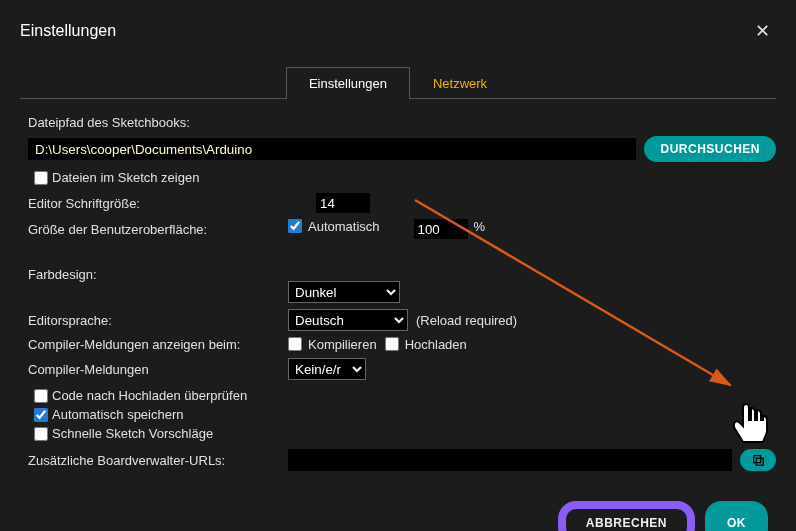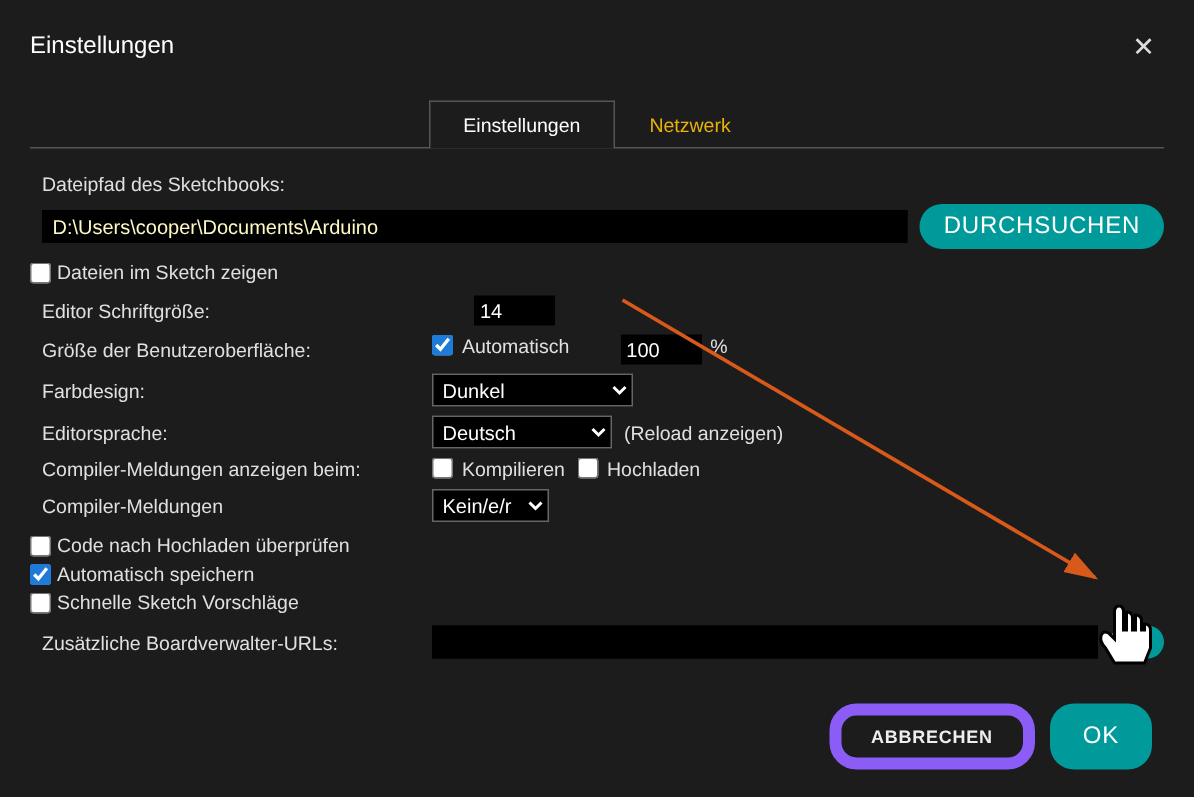--- a/index.html
+++ b/index.html
@@ -19,24 +19,24 @@
   .close-x { font-size: 18px; cursor: pointer; color: #ddd; padding: 4px 6px; }
   .tabs { display: flex; justify-content: center; border-bottom: 1px solid #555; margin-bottom: 16px; }
   .tab { padding: 8px 22px; cursor: pointer; color: #eab308; border: 1px solid transparent; border-bottom: none; position: relative; top: 1px; }
   .tab.active { border-color: #555; background: #1c1c1c; color: #fff; }
   .row { display: flex; align-items: center; margin: 6px 0 6px 8px; gap: 8px; flex-wrap: wrap; }
   .label-col { width: 252px; flex-shrink: 0; }
   .full-input { background: #000; border: 1px solid #000; color: #fef9c3; padding: 4px 6px; height: 22px; }
   .w-full { flex: 1; }
   .num-input { width: 54px; background: #000; border: none; color: #fff; padding: 2px 4px; height: 20px; margin-left: 28px; }
   select { background: #000; color: #fff; border: 1px solid #666; height: 22px; padding: 1px 2px; }
-  .teal-btn { background: #009a9a; border: none; border-radius: 16px; padding: 6px 16px; color: #fff; font-weight: 400; font-size: 16px; cursor: pointer; letter-spacing: 0.5px; }
+  .teal-btn { background: #009a9a; border: none; border-radius: 16px; padding: 6px 16px; color: #fff; font-weight: 700; font-size: 12px; cursor: pointer; letter-spacing: 0.5px; }
   .outline-btn { background: transparent; border: 8px solid #8b5cf6; border-radius: 18px; padding: 7px 20px; color: #eee; font-weight: 700; font-size: 12px; cursor: pointer; letter-spacing: 0.5px; }
   .cb-row { display: flex; align-items: center; gap: 4px; margin-left: 8px; padding: 2px 0; }
-  .cb-row.indent { margin-left: 0; }
+  .cb-row.indent { margin-left: 14px; }
   input[type=checkbox] { width: 14px; height: 14px; accent-color: #1e7bd8; cursor: pointer; }
   .footer { display: flex; justify-content: flex-end; gap: 10px; margin-top: 30px; padding-right: 8px; }
   .icon-btn { background: #009a9a; border: none; border-radius: 12px; width: 36px; height: 22px; cursor: pointer; display: inline-flex; align-items: center; justify-content: center; }
   .icon-btn svg { width: 14px; height: 14px; }
   .arrow { position: absolute; pointer-events: none; }
   .cursor-hand { position: absolute; left: 725px; top: 398px; pointer-events: none; }
   .inline-group { display: flex; align-items: flex-start; gap: 6px; }
 </style>
 </head>
 <body>
@@ -74,31 +74,31 @@
     <div class="inline-group">
       <input type="checkbox" checked="" style="">
       <span>Automatisch</span>
       <input class="num-input" value="100" style="">
       <span>%</span>
     </div>
   </div>
 
   <div class="row">
     <span class="label-col">Farbdesign:</span>
-    <select style="width:134px;">
+    <select style="width:112px;margin-top:36px;">
       <option>Dunkel</option>
     </select>
   </div>
 
   <div class="row">
     <span class="label-col">Editorsprache:</span>
     <select style="width:120px;">
       <option>Deutsch</option>
     </select>
-    <span>(Reload anzeigen)</span>
+    <span>(Reload required)</span>
   </div>
 
   <div class="row">
     <span class="label-col">Compiler-Meldungen anzeigen beim:</span>
     <div class="inline-group">
       <input type="checkbox" style="">
       <span>Kompilieren</span>
     </div>
     <div class="inline-group">
       <input type="checkbox" style="">

